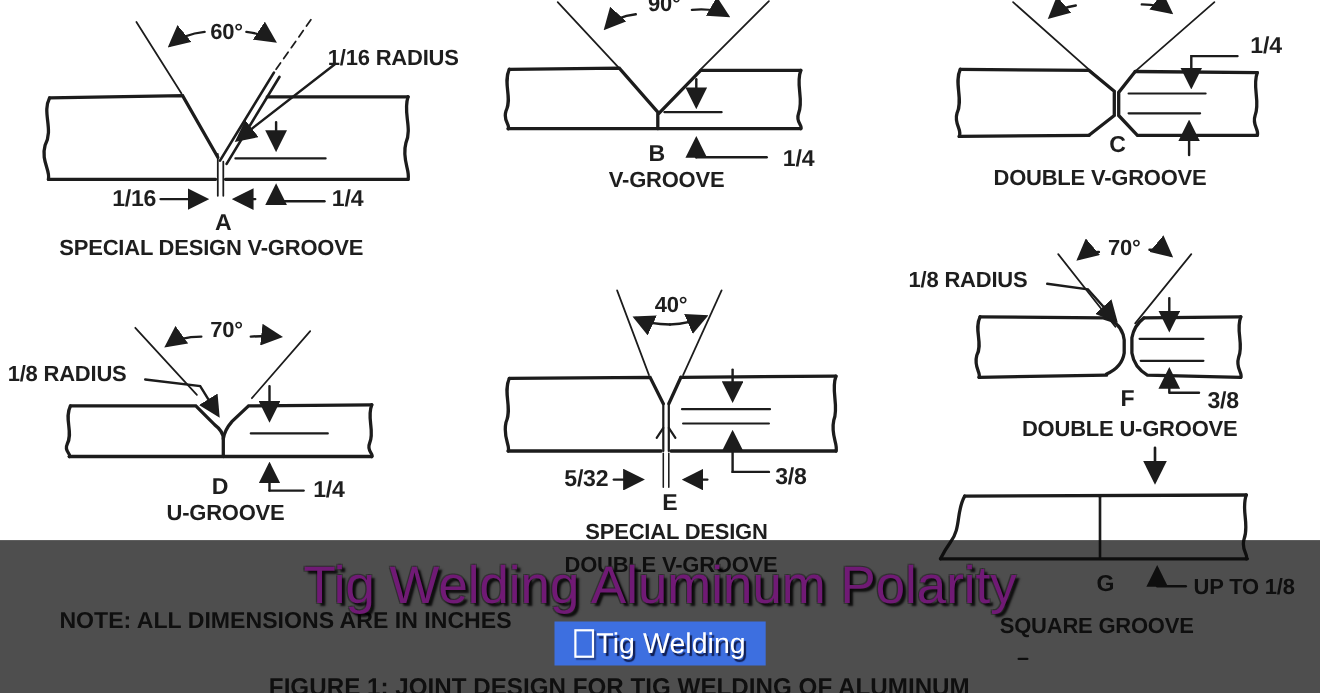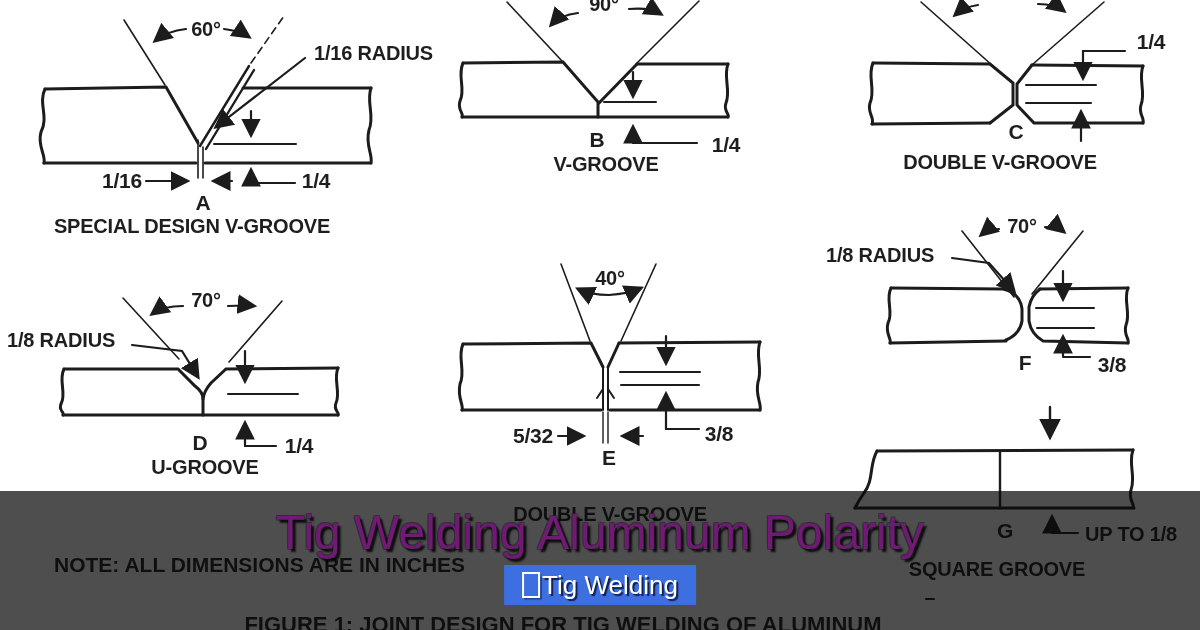--- a/index.html
+++ b/index.html
@@ -177,21 +177,21 @@
         <path d="M1052,532 V517" stroke-width="2.2" marker-end="url(#ah)"></path>
         <path d="M1052,533 H1078" stroke-width="2.2"></path>
         <path d="M926,599 H934" stroke-width="2"></path>
       </g>
     </g>
   </svg>
 
   <div id="labels">
 
     <div class="lbl f20 ctr" style="left:206px;top:19px">60°</div>
-    <div class="lbl f20" style="left:314px;top:43px">1/16 RADIUS</div>
+    <div class="lbl f20" style="left:298px;top:43px">1/16 RADIUS</div>
     <div class="lbl f21 ctr" style="left:122px;top:170px">1/16</div>
     <div class="lbl f21 ctr" style="left:316px;top:170px">1/4</div>
     <div class="lbl f21 ctr" style="left:203px;top:192px">A</div>
     <div class="lbl f20 ctr" style="left:192px;top:216px">SPECIAL DESIGN V-GROOVE</div>
 
     <div class="lbl f20 ctr" style="left:604px;top:-6px">90°</div>
     <div class="lbl f21 ctr" style="left:597px;top:129px">B</div>
     <div class="lbl f21 ctr" style="left:726px;top:134px">1/4</div>
     <div class="lbl f20 ctr" style="left:606px;top:154px">V-GROOVE</div>
 
@@ -203,26 +203,28 @@
     <div class="lbl f20 ctr" style="left:206px;top:290px">70°</div>
     <div class="lbl f20" style="left:7px;top:330px">1/8 RADIUS</div>
     <div class="lbl f21 ctr" style="left:200px;top:432px">D</div>
     <div class="lbl f21 ctr" style="left:299px;top:435px">1/4</div>
     <div class="lbl f20 ctr" style="left:205px;top:457px">U-GROOVE</div>
 
     <div class="lbl f20 ctr" style="left:610px;top:268px">40°</div>
     <div class="lbl f21 ctr" style="left:533px;top:425px">5/32</div>
     <div class="lbl f21 ctr" style="left:719px;top:423px">3/8</div>
     <div class="lbl f21 ctr" style="left:609px;top:447px">E</div>
+    <div class="lbl f20 ctr" style="left:615px;top:474px">SPECIAL DESIGN</div>
     <div class="lbl f20 ctr" style="left:610px;top:504px">DOUBLE V-GROOVE</div>
 
     <div class="lbl f20 ctr" style="left:1022px;top:216px">70°</div>
     <div class="lbl f20" style="left:826px;top:245px">1/8 RADIUS</div>
     <div class="lbl f21 ctr" style="left:1025px;top:352px">F</div>
     <div class="lbl f21 ctr" style="left:1112px;top:354px">3/8</div>
+    <div class="lbl f20 ctr" style="left:1027px;top:380px">DOUBLE U-GROOVE</div>
 
     <div class="lbl f21 ctr" style="left:1005px;top:520px">G</div>
     <div class="lbl f20 ctr" style="left:1131px;top:524px">UP TO 1/8</div>
     <div class="lbl f20 ctr" style="left:997px;top:559px">SQUARE GROOVE</div>
 
     <div class="lbl f21" style="left:54px;top:554px;letter-spacing:0">NOTE: ALL DIMENSIONS ARE IN INCHES</div>
     <div class="lbl f22 ctr" style="left:563px;top:613px;letter-spacing:0">FIGURE 1: JOINT DESIGN FOR TIG WELDING OF ALUMINUM</div>
   </div>
 
   <div id="overlay-band" style="background: rgba(10, 10, 10, 0.72);"></div>

